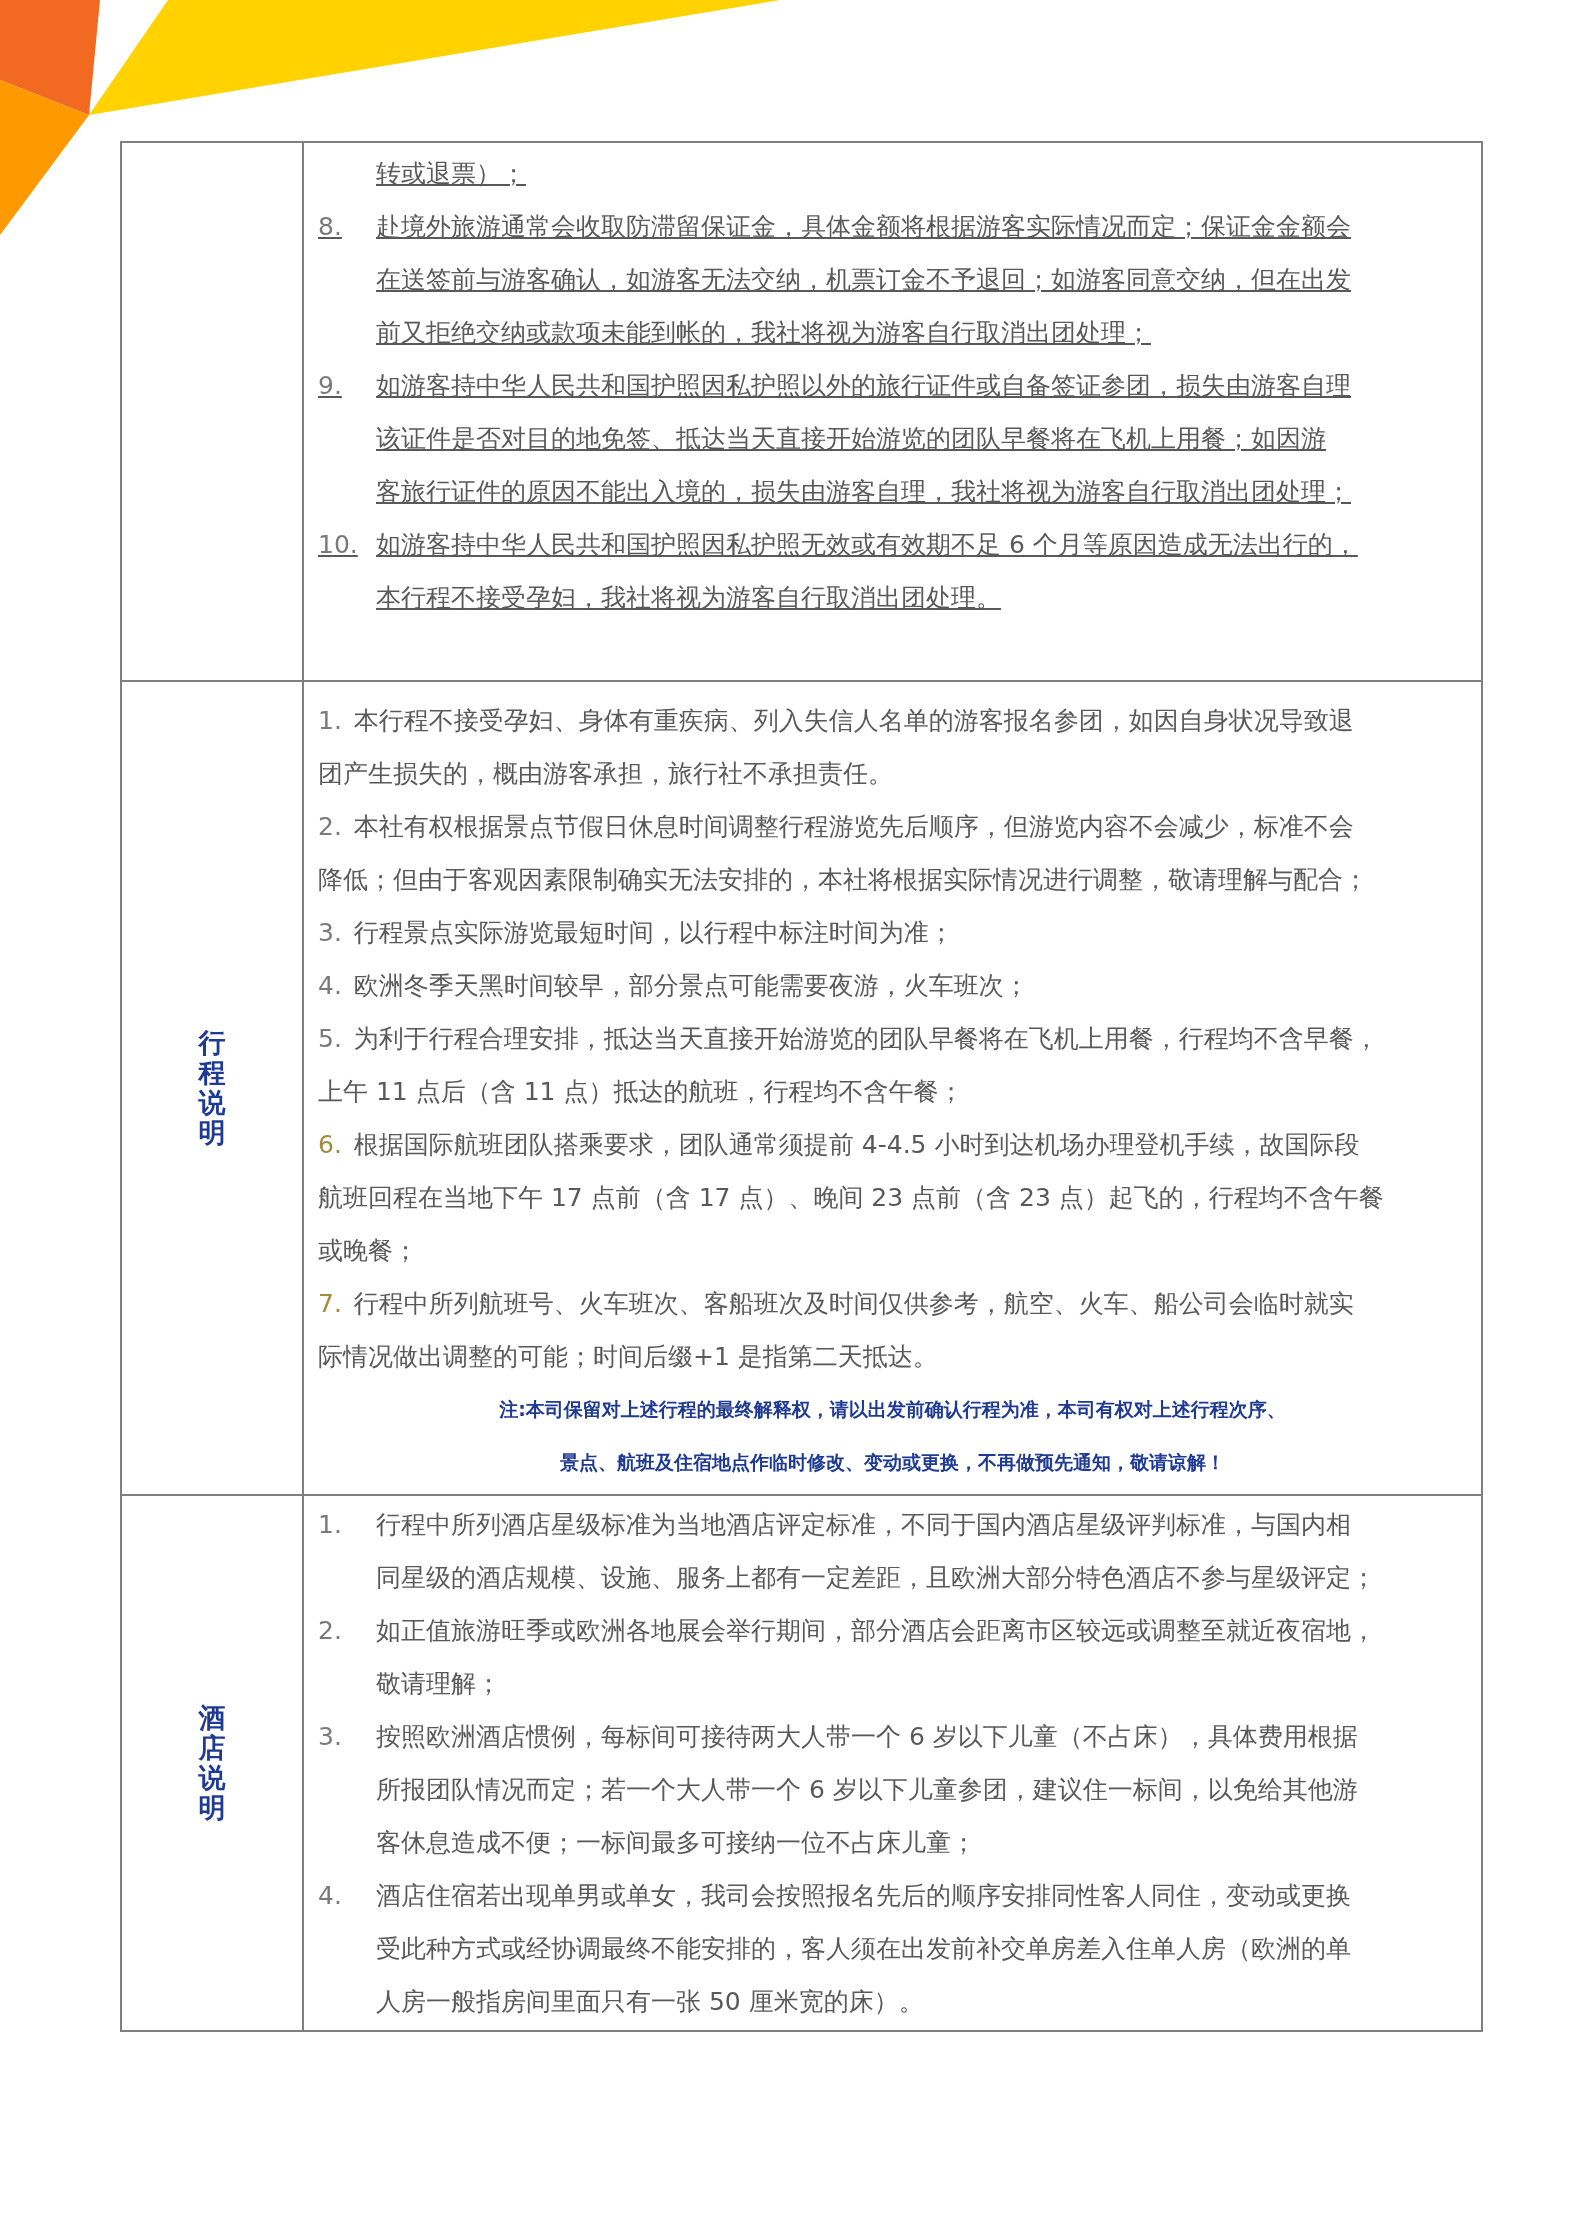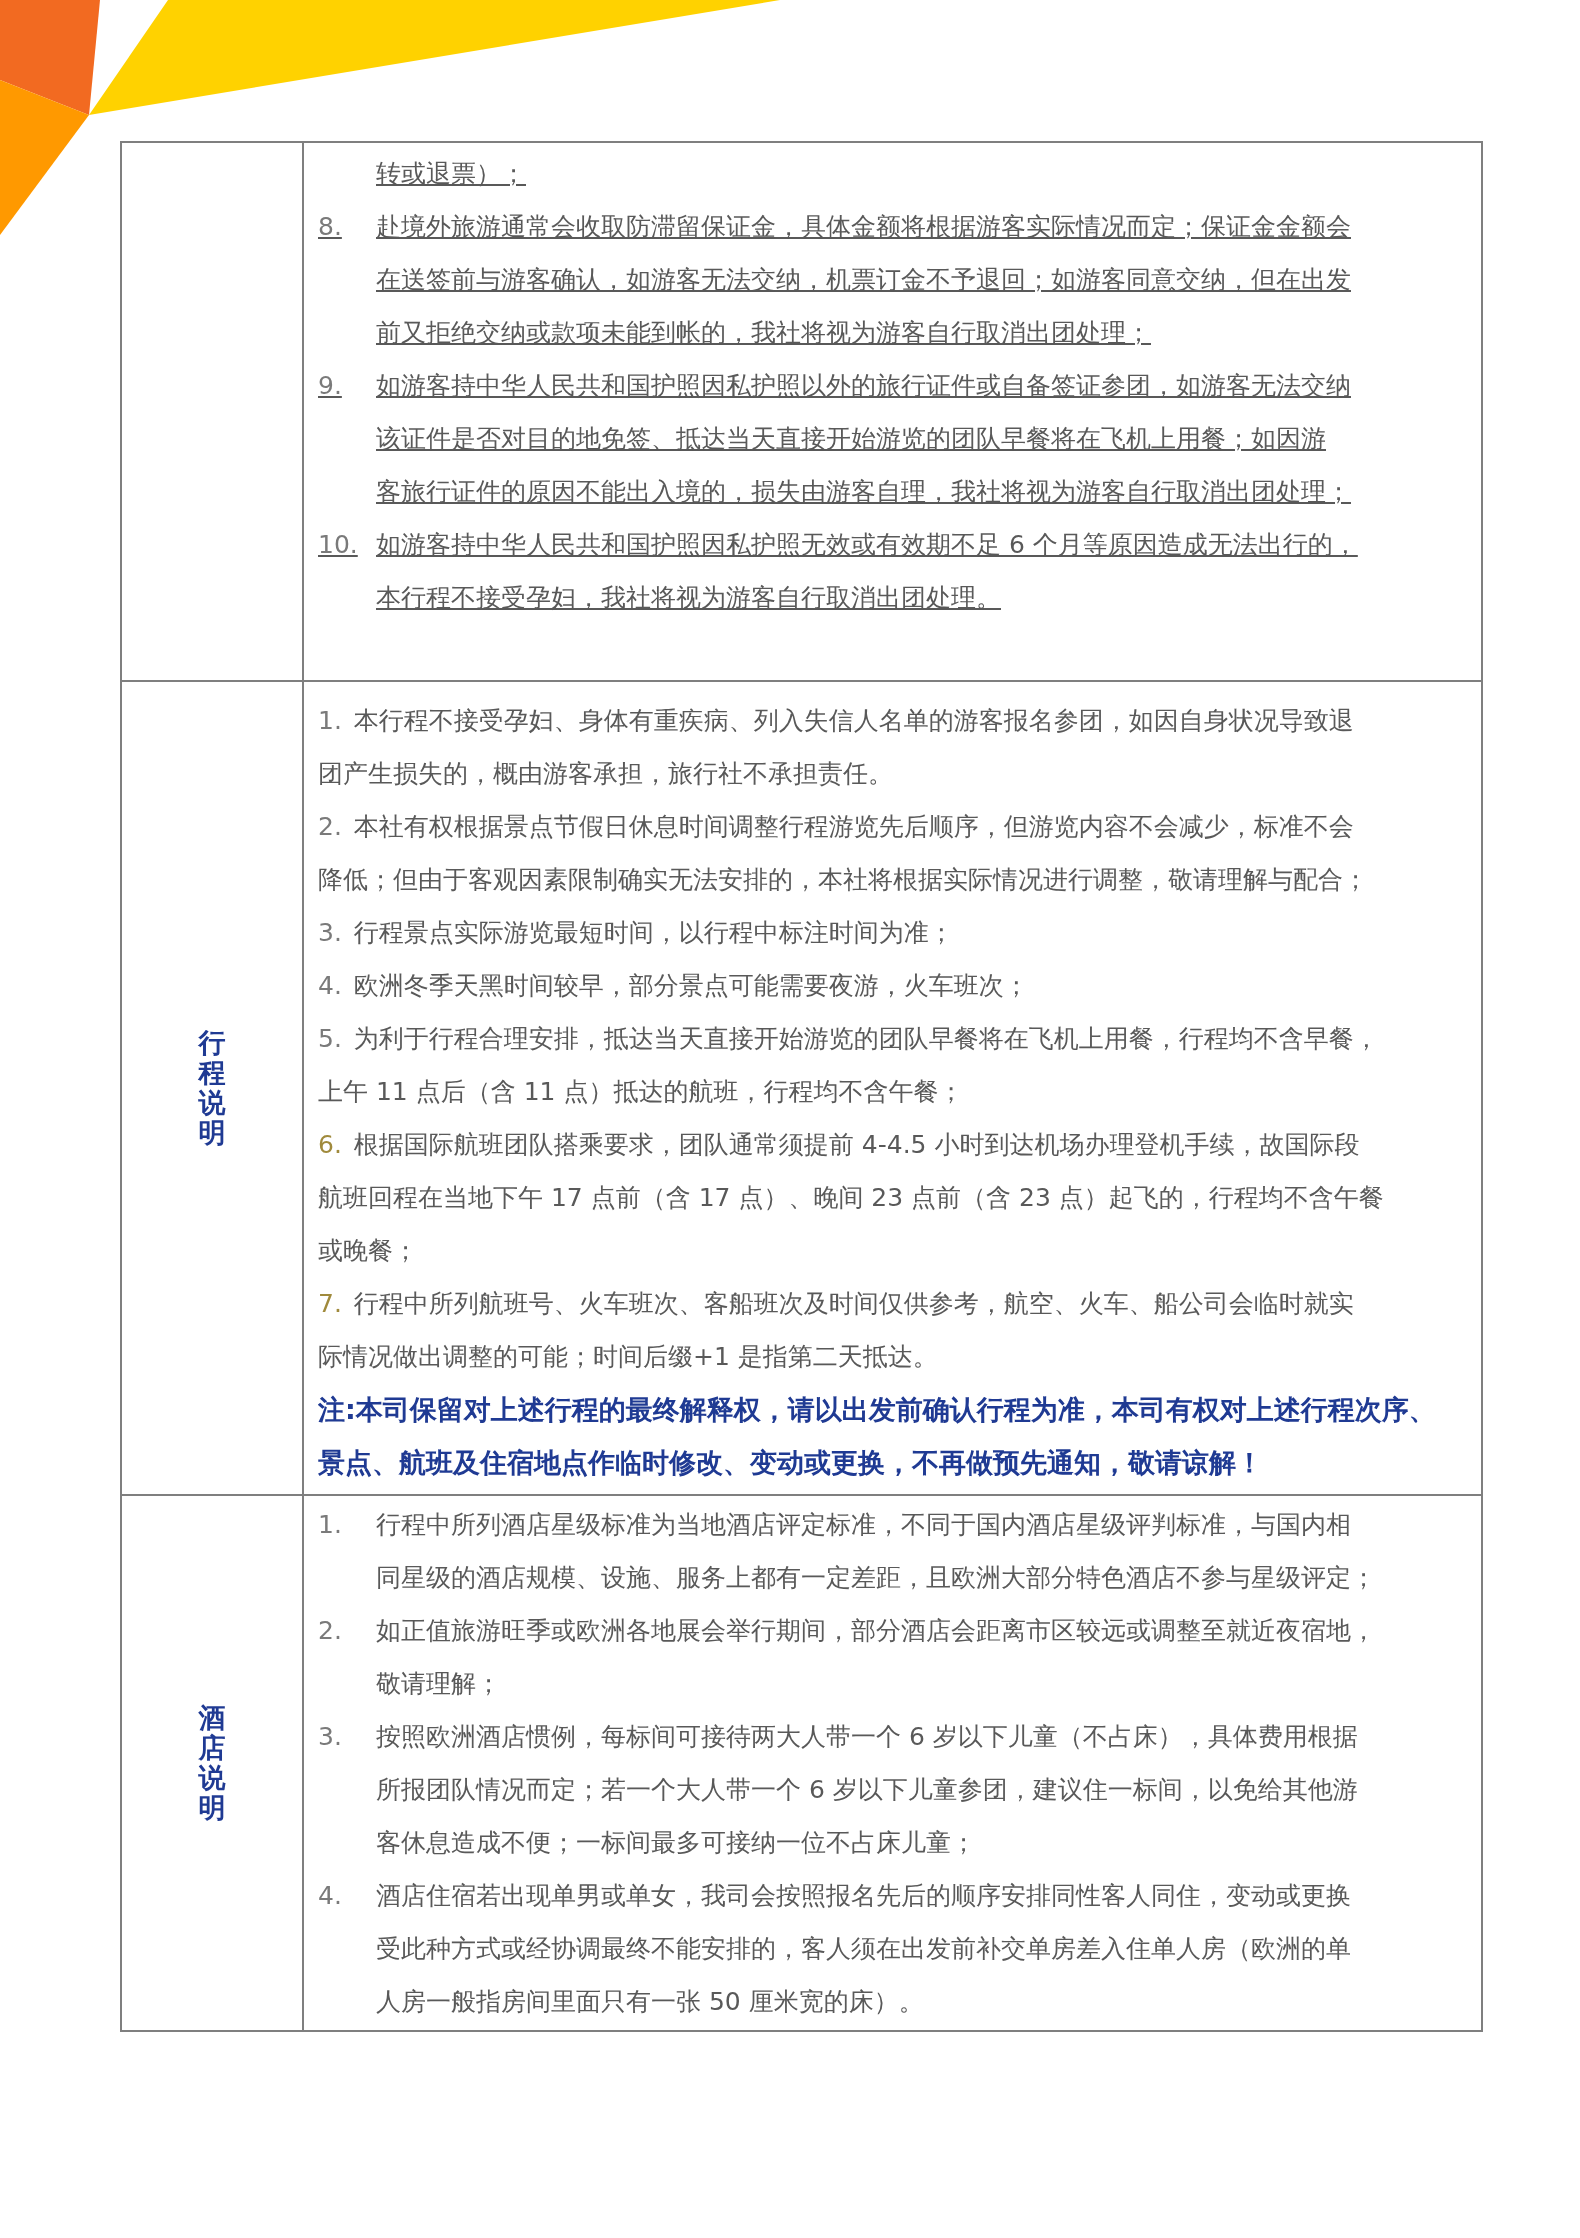--- a/index.html
+++ b/index.html
@@ -13,21 +13,21 @@
     .vlabel { display: inline-block; width: 30px; font-size: 27px; line-height: 30px; font-weight: bold;
               color: #1f3a93; word-break: break-all; letter-spacing: 0; }
     td.content-cell { padding: 0 14px 0 14px !important; }
     .line { font-size: 25px; line-height: 53px; white-space: nowrap; overflow: hidden; color: #595959; }
     .item { display: flex; }
     .num { flex: 0 0 auto; width: 58px; color: #7a7a7a; }
     .num.inline { width: auto; margin-right: 12px; }
     .num.gold { color: #a08a3c; }
     .text-block { flex: 1 1 auto; }
     .indent { padding-left: 58px; }
-    .note { font-size: 27px; line-height: 53px; font-weight: bold; color: #1f3a93; white-space: nowrap; overflow: hidden; }
+    .note { font-size: 19px; line-height: 53px; font-weight: bold; color: #1f3a93; white-space: nowrap; overflow: hidden; text-align: center; }
     .row1 td { height: 533px; text-decoration: underline; }
     .row2 td { height: 800px; }
     .row3 td { height: 532px; }
     .row1 .content-cell { padding-top: 4px !important; }
     .row2 .content-cell { padding-top: 12px !important; margin-left: 34px; }
     .row3 .content-cell { padding-top: 2px !important; }
   </style>
 </head>
 <body>
 
@@ -52,21 +52,21 @@
         <div class="text-block">
           <div class="line">赴境外旅游通常会收取防滞留保证金，具体金额将根据游客实际情况而定；保证金金额会</div>
           <div class="line">在送签前与游客确认，如游客无法交纳，机票订金不予退回；如游客同意交纳，但在出发</div>
           <div class="line">前又拒绝交纳或款项未能到帐的，我社将视为游客自行取消出团处理；</div>
         </div>
       </div>
 
       <div class="item">
         <span class="line num">9.</span>
         <div class="text-block">
-          <div class="line">如游客持中华人民共和国护照因私护照以外的旅行证件或自备签证参团，如游客无法交纳</div>
+          <div class="line">如游客持中华人民共和国护照因私护照以外的旅行证件或自备签证参团，损失由游客自理</div>
           <div class="line">该证件是否对目的地免签、抵达当天直接开始游览的团队早餐将在飞机上用餐；如因游</div>
           <div class="line">客旅行证件的原因不能出入境的，损失由游客自理，我社将视为游客自行取消出团处理；</div>
         </div>
       </div>
 
       <div class="item">
         <span class="line num">10.</span>
         <div class="text-block">
           <div class="line">如游客持中华人民共和国护照因私护照无效或有效期不足 6 个月等原因造成无法出行的，</div>
           <div class="line">本行程不接受孕妇，我社将视为游客自行取消出团处理。</div>

